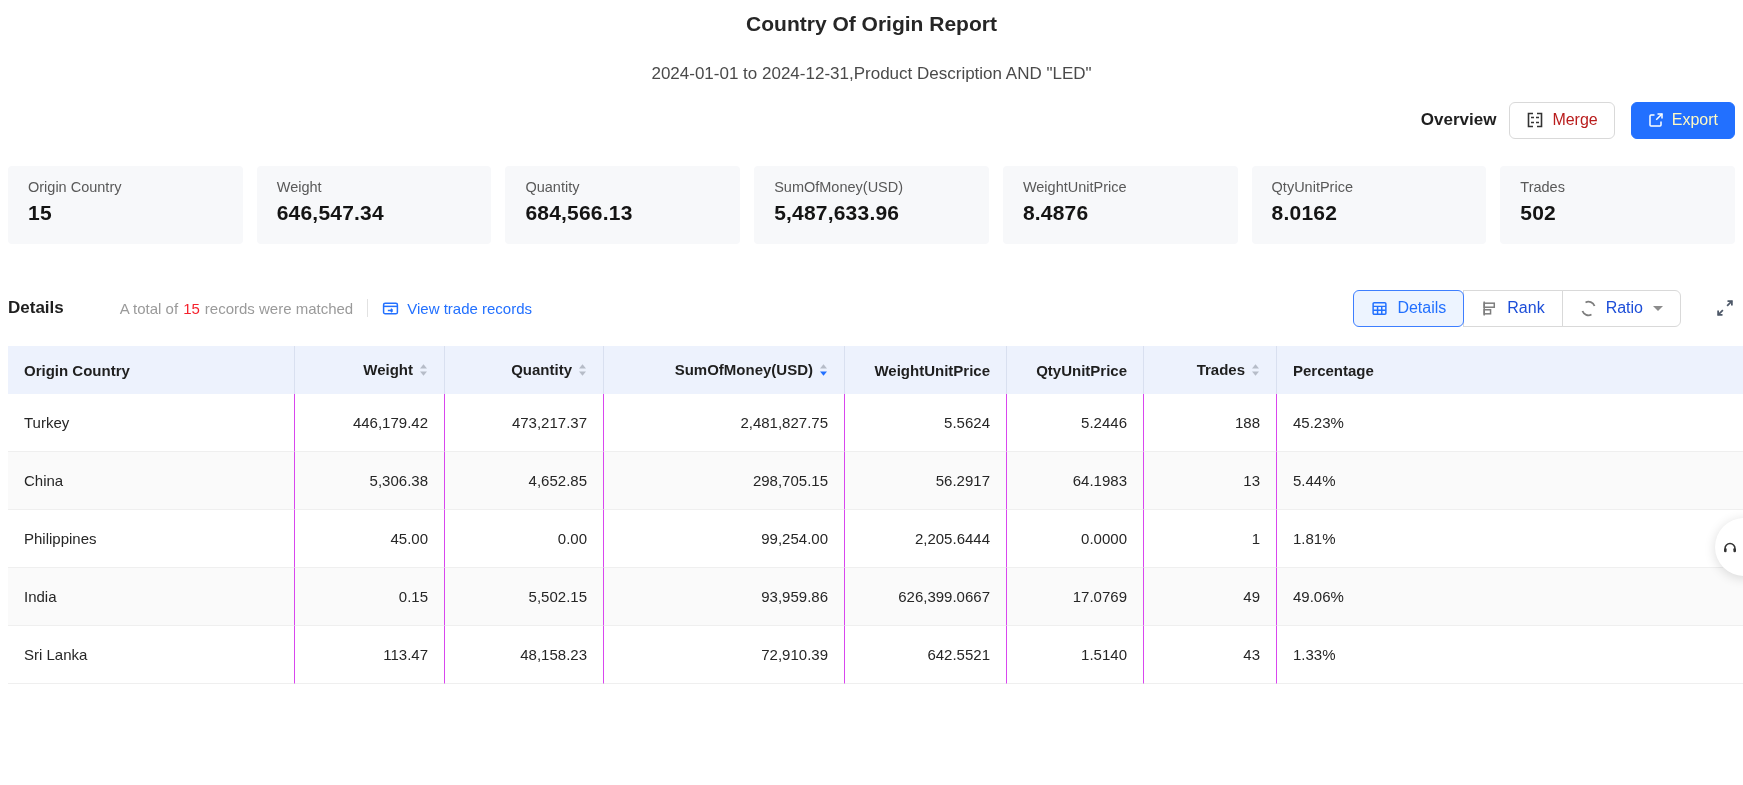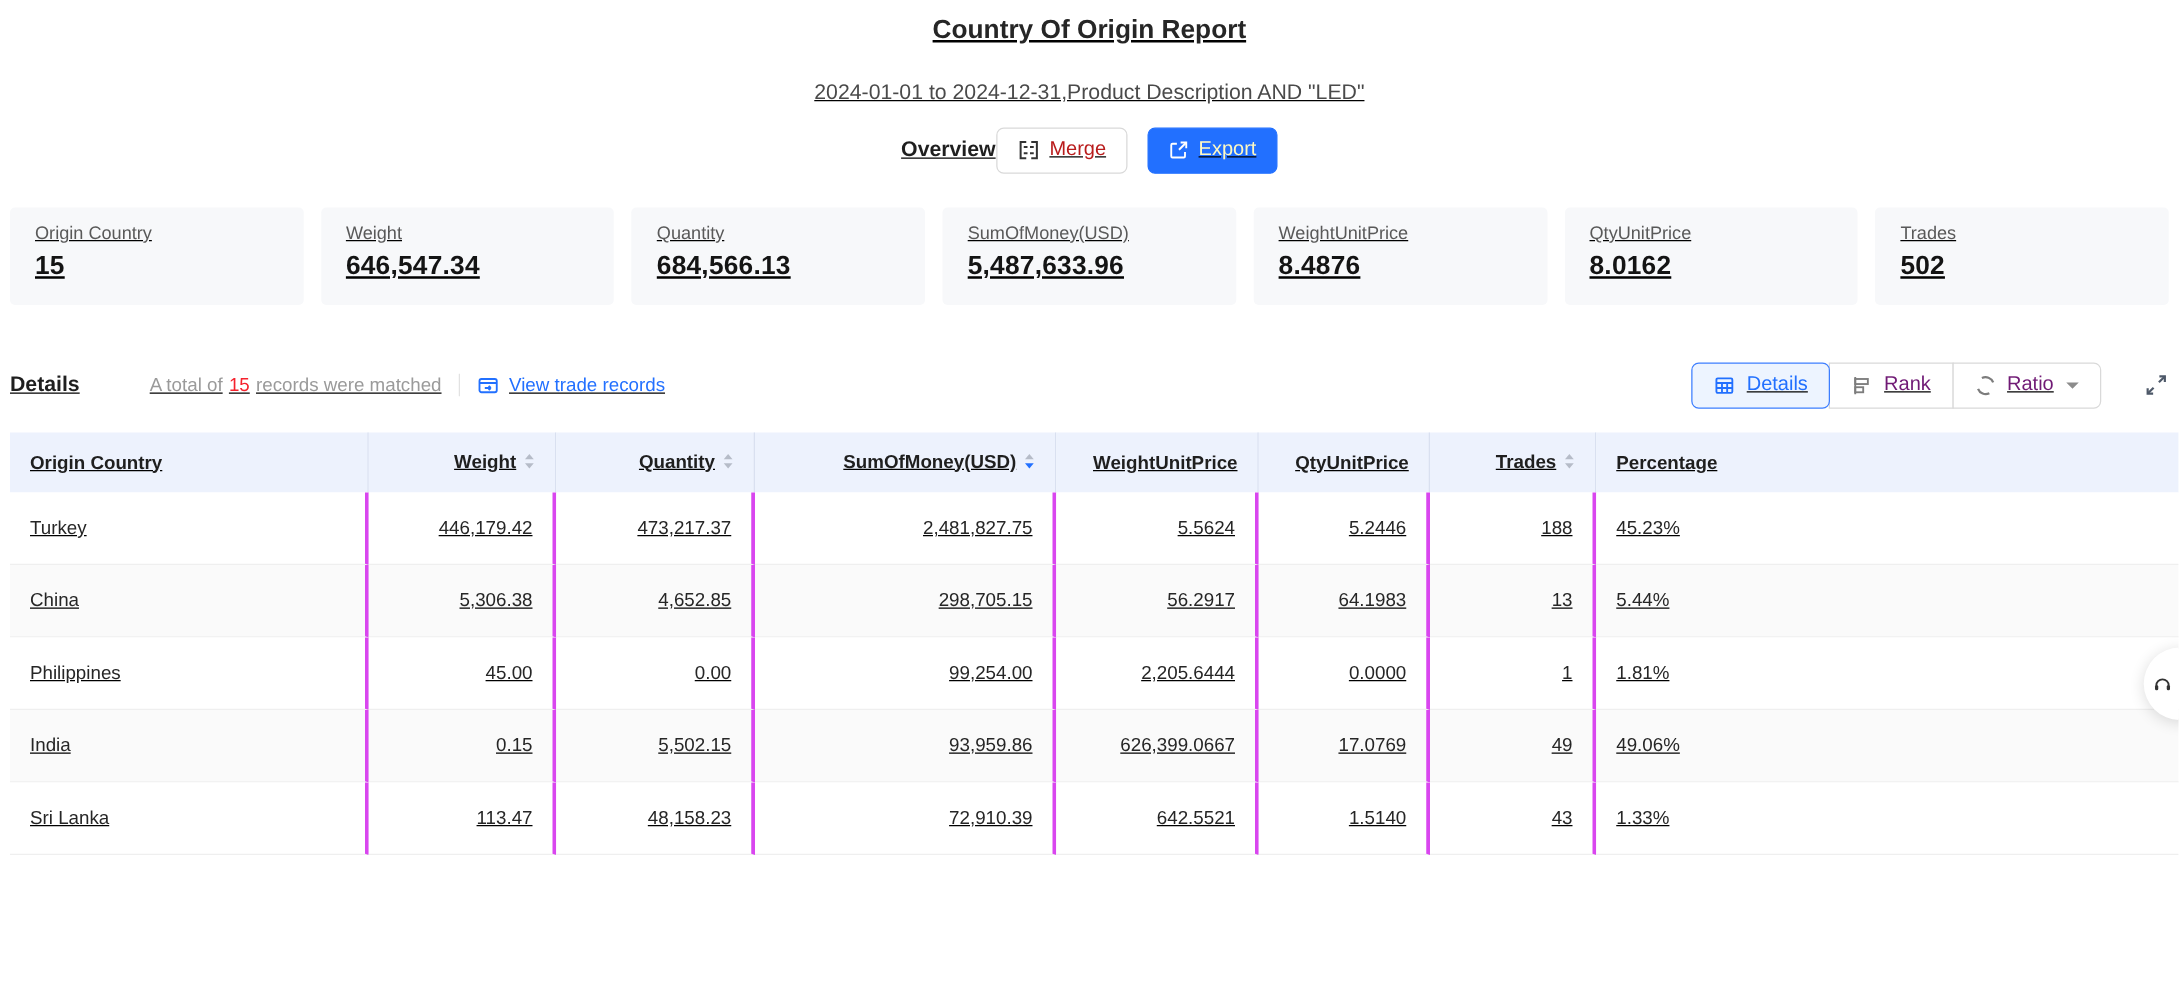--- a/index.html
+++ b/index.html
@@ -1,55 +1,55 @@
 <!DOCTYPE html>
 <html><head>
 <meta charset="utf-8">
 <style>
   * { box-sizing: border-box; margin: 0; padding: 0; }
   html, body { background: #fff; }
   body { font-family: "Liberation Sans", sans-serif; }
-  .page { position: relative; width: 1743px; height: 700px; overflow: hidden; background: #fff; text-decoration: underline; }
+  .page { position: relative; width: 1743px; height: 700px; overflow: hidden; background: #fff; }
 
   .title { margin-top: 12px; text-align: center; font-size: 21px; font-weight: 600; color: #262626; }
   .subtitle { margin-top: 28px; text-align: center; font-size: 17px; font-weight: 400; color: #4a4a4a; }
 
-  .overview-bar { display: flex; justify-content: center; align-items: center; padding: 0 8px; margin-top: 16px; height: 40px; }
+  .overview-bar { display: flex; justify-content: flex-end; align-items: center; padding: 0 8px; margin-top: 16px; height: 40px; gap: 13px; }
   .section-title { font-size: 17px; font-weight: 700; color: #1f1f1f; }
   .btn-row { display: flex; gap: 16px; }
   .btn { display: inline-flex; align-items: center; gap: 8px; height: 37px; padding: 0 16px; border: 1px solid #d9d9d9; border-radius: 6px; background: #fff; font: inherit; font-size: 16px; color: #b91c1c; cursor: pointer; }
   .btn-primary { background: #2270ff; border-color: #2270ff; color: #fef9c3; }
   .icon { display: inline-flex; align-items: center; }
 
   .cards { display: flex; gap: 14px; padding: 0 8px; margin-top: 26px; }
   .card { flex: 1; background: #f7f8fa; border-radius: 4px; padding: 13px 20px; height: 78px; }
   .card-label { font-size: 14.5px; color: #595959; }
   .card-value { margin-top: 6px; font-size: 21px; font-weight: 700; color: #141414; letter-spacing: .2px; }
 
   .details-bar { display: flex; align-items: center; padding: 0 8px; margin-top: 44px; height: 40px; }
   .details-bar .section-title { margin-right: 13px; }
   .matched { color: #9a9a9a; font-size: 15px; margin-left: 43px; }
   .matched + .matched { margin-left: 5px; }
   .count { color: #f5222d; }
   .vdiv { width: 1px; height: 18px; background: #e2e2e2; margin: 0 14px; }
   .link { display: inline-flex; align-items: center; gap: 8px; color: #2270ff; font-size: 15px; cursor: pointer; text-decoration: none; }
   .details-right { margin-left: auto; display: flex; align-items: center; gap: 34px; }
   .seg { display: flex; }
-  .seg-btn { display: inline-flex; align-items: center; gap: 9px; height: 37px; padding: 0 17px; border: 1px solid #d9d9d9; background: #fff; color: #701a75; font: inherit; font-size: 16px; cursor: pointer; }
+  .seg-btn { display: inline-flex; align-items: center; gap: 9px; height: 37px; padding: 0 17px; border: 1px solid #d9d9d9; background: #fff; color: #1d4ed8; font: inherit; font-size: 16px; cursor: pointer; }
   .seg-btn + .seg-btn { margin-left: -1px; }
   .seg-btn:first-child { border-radius: 6px 0 0 6px; }
   .seg-btn:last-child { border-radius: 0 6px 6px 0; }
   .seg-btn.active { border-color: #3d7eff; background: #edf4ff; color: #2270ff; border-radius: 6px; position: relative; z-index: 1; }
   .caret { width: 0; height: 0; border: 5px solid transparent; border-top-color: #8c8c8c; margin-top: 5px; margin-left: 1px; }
   .fullscreen { display: inline-flex; color: #4e5969; cursor: pointer; }
 
   .report-table { width: calc(100% - 8px); margin: 18px 0 0 8px; border-collapse: separate; border-spacing: 0; table-layout: fixed; }
   .report-table th { background: #edf2fd; height: 48px; font-size: 15px; font-weight: 700; color: #1f1f1f; padding: 0 16px; border-right: 1px solid #d9e0f0; white-space: nowrap; }
   .report-table th:last-child { border-right: none; }
-  .report-table td { height: 58px; font-size: 15px; color: #262626; padding: 0 16px; border-bottom: 1px solid #efefef; border-right: 3px solid #d946ef; background: #fff; white-space: nowrap; }
+  .report-table td { height: 58px; font-size: 15px; color: #262626; padding: 0 16px; border-bottom: 1px solid #efefef; border-right: 1px solid #d946ef; background: #fff; white-space: nowrap; }
   .report-table td:last-child { border-right: none; }
   .report-table tbody tr:nth-child(even) td { background: #fafafa; }
   .align-left { text-align: left; }
   .align-right { text-align: right; }
   .sort-icon { display: inline-block; margin-left: 6px; vertical-align: -2px; cursor: pointer; }
   .s-up, .s-down { fill: #b6bcc8; }
   .s-down.active { fill: #2270ff; }
 
   .float-widget { position: absolute; top: 518px; right: -30px; width: 58px; height: 58px; border-radius: 50%; background: #fff; box-shadow: 0 2px 12px rgba(0,0,0,.14); display: flex; align-items: center; padding-left: 7px; cursor: pointer; }
 </style>

